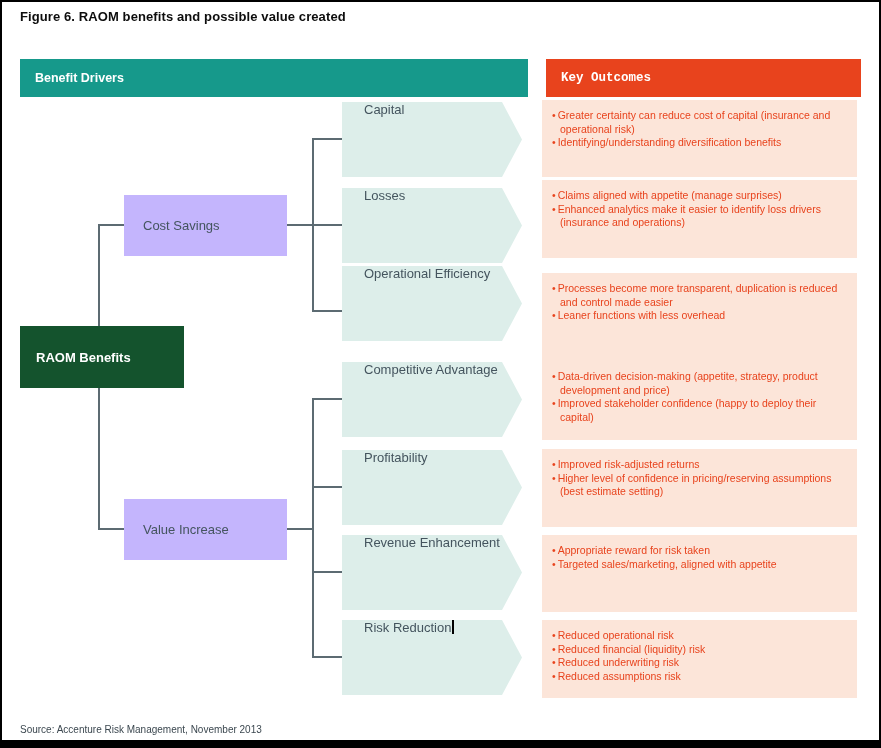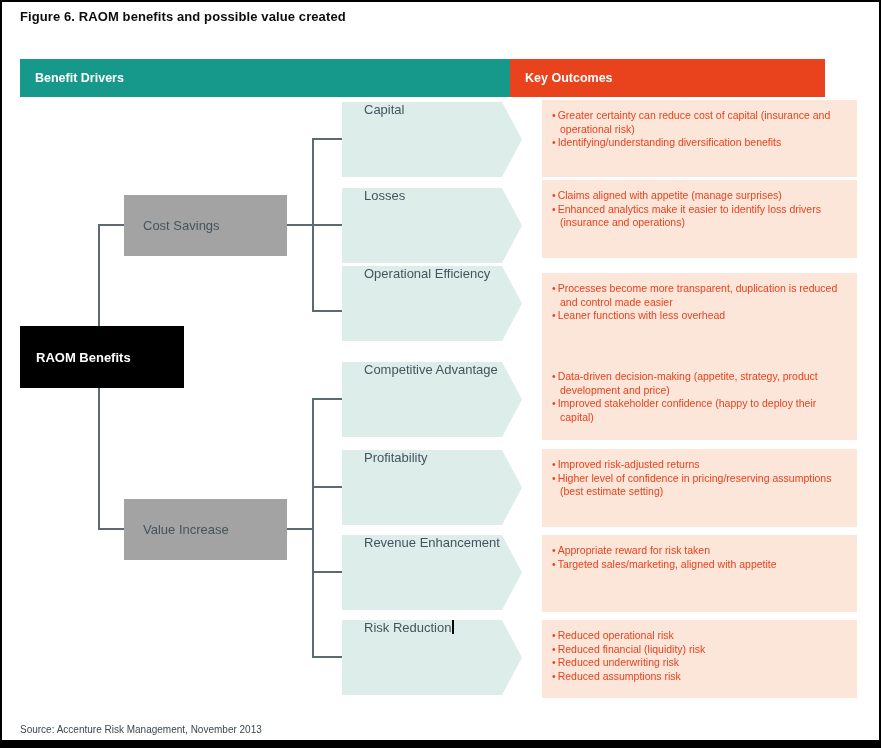--- a/index.html
+++ b/index.html
@@ -10,31 +10,31 @@
   }
   .fig-title{
     position:absolute;left:18px;top:7px;font-size:13px;font-weight:bold;color:#0d0d0d;
     letter-spacing:.1px;
   }
   .hdr{
     position:absolute;top:57px;height:38px;display:flex;align-items:center;
     color:#ffffff;font-weight:bold;font-size:12.5px;padding-left:15px;box-sizing:border-box;
   }
   .hdr-teal{left:18px;width:508px;background:#16998b;}
-  .hdr-red{left:508px;width:315px;background:#e8431d;}
+  .hdr-red{left:544px;width:315px;background:#e8431d;font-family:Liberation Mono, monospace;}
   .box{
     position:absolute;display:flex;align-items:center;box-sizing:border-box;
     font-size:13px;padding-left:16px;
   }
   .box-root{
-    left:18px;top:324px;width:164px;height:62px;background:#000000;
+    left:18px;top:324px;width:164px;height:62px;background:#14532d;
     color:#ffffff;font-weight:bold;
   }
   .box-group{
-    left:122px;width:163px;height:61px;background:#a3a3a3;color:#44545e;padding-left:19px;
+    left:122px;width:163px;height:61px;background:#c4b5fd;color:#44545e;padding-left:19px;
   }
   .arrow{
     position:absolute;left:340px;width:180px;height:75px;background:#ddeeea;
     display:flex;align-items:flex-start;padding-left:22px;box-sizing:border-box;
     color:#44545e;font-size:13px;
     clip-path:polygon(0 0,160px 0,100% 50%,160px 100%,0 100%);
   }
   .outcome{
     position:absolute;left:540px;width:315px;background:#fce5d9;box-sizing:border-box;
     padding:9px 8px 6px 10px;

